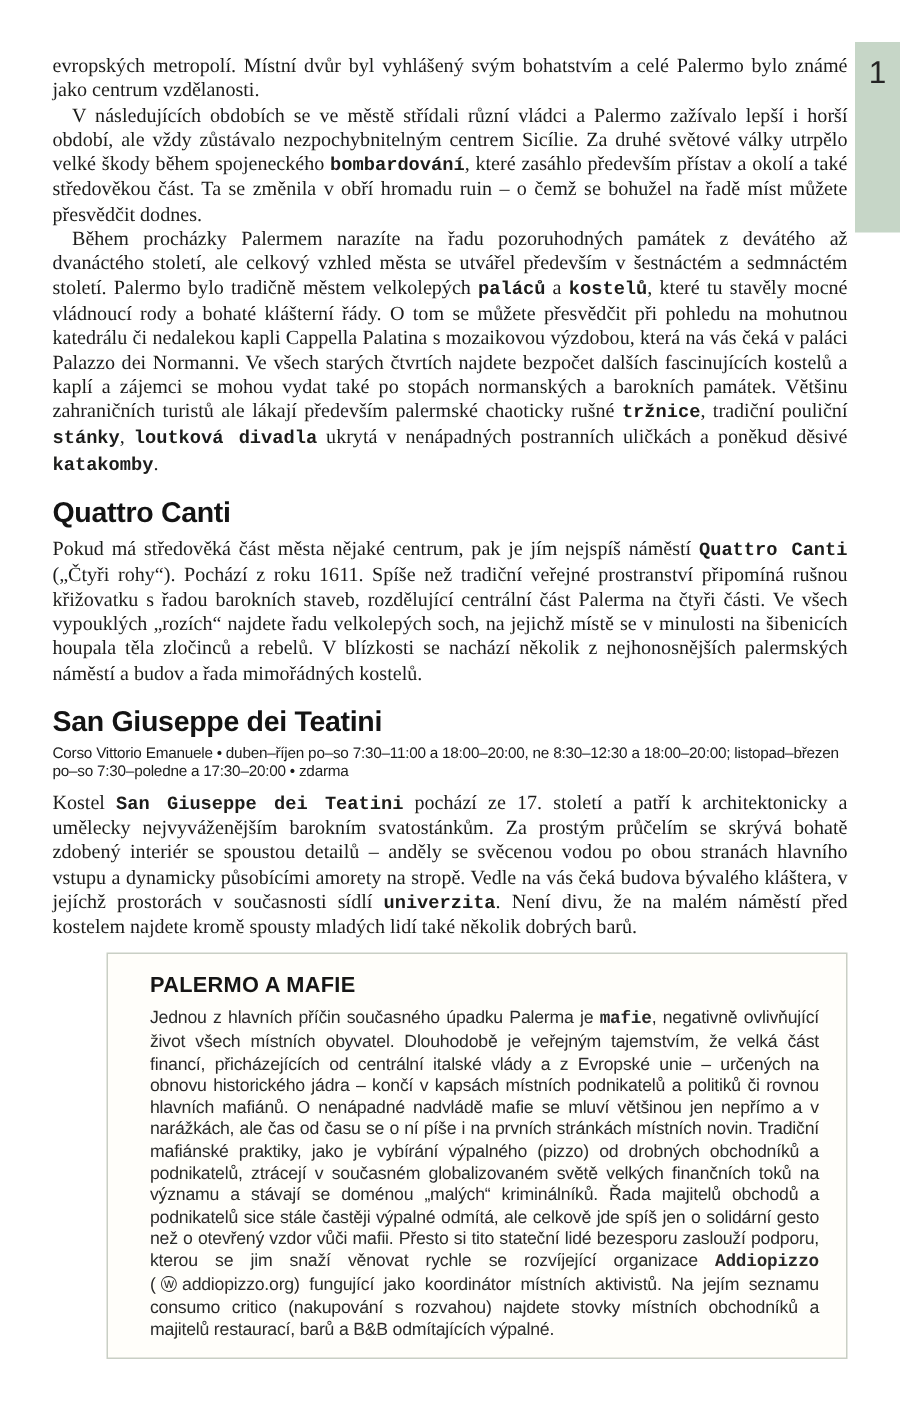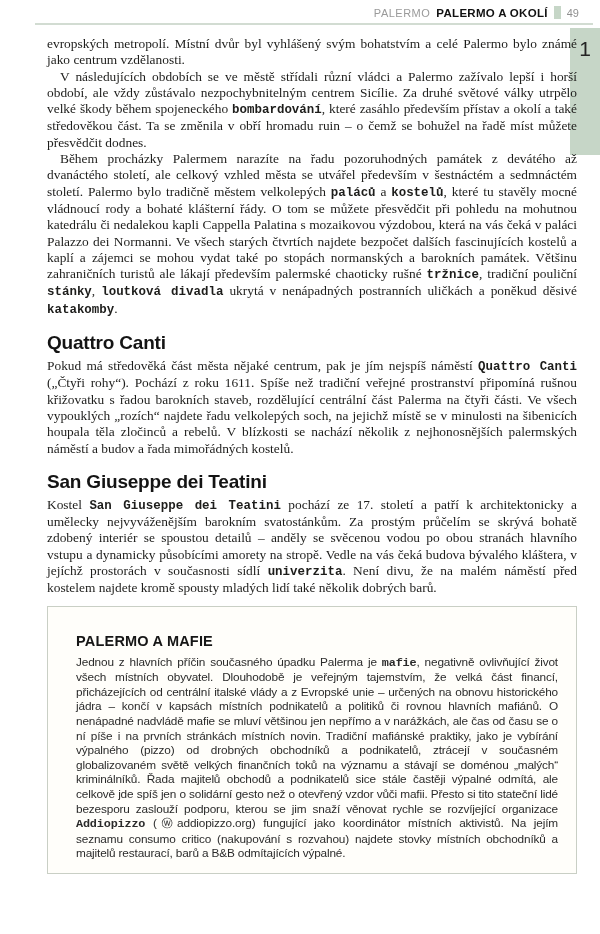--- a/index.html
+++ b/index.html
@@ -32,21 +32,21 @@
   .h-page{color:var(--page_number_gray);font-size:11px;}
   .header-rule{margin-top:3px;height:2px;background:var(--rule_gray);}
   
   .chapter-tab{
     position:absolute;right:0;top:28px;width:30px;height:127px;
     background:var(--accent_green);
     font-family:"Liberation Sans","DejaVu Sans",sans-serif;
   }
   .chapter-tab span{display:block;text-align:center;margin-top:9px;font-size:21px;color:#242424;}
   
-  main{position:absolute;left:47px;top:36px;width:530px;}
+  main{position:absolute;left:35px;top:36px;width:530px;}
   p.body{
     margin:0;font-size:13.4px;line-height:16.3px;text-align:justify;
     color:var(--text_black);
   }
   p.body.indent{text-indent:13px;}
   .seg-n{}
   .seg-b{font-family:Liberation Mono, monospace;font-weight:bold;}
   p.body .seg-b{font-size:0.93em;}
   .seg-i{}
   .seg-icon{font-family:"DejaVu Sans",sans-serif;font-size:0.95em;}
@@ -56,61 +56,54 @@
     letter-spacing:-0.2px;margin:14px 0 4px 0;
   }
   p.info-line{
     font-family:"Liberation Sans","DejaVu Sans",sans-serif;
     font-size:10.2px;line-height:12.4px;letter-spacing:-0.15px;
     color:#1b1b1b;margin:2px 0 5px 0;text-align:left;
   }
   
   .infobox{
     margin-top:9px;border:1px solid var(--box_border);background:var(--box_bg);
-    padding:26px 18px 12px 28px;
+    padding:13px 18px 12px 28px;
+    margin-left:36px;
   }
   .infobox h3{
     font-family:"Liberation Sans","DejaVu Sans",sans-serif;
     font-size:14.5px;line-height:17px;font-weight:bold;color:#161616;
     letter-spacing:0.2px;margin:0 0 5px 0;
   }
   .box-body{
     margin:0;font-family:"Liberation Sans","DejaVu Sans",sans-serif;
     font-size:11.8px;line-height:14.6px;letter-spacing:-0.15px;
     color:#2b2b2b;text-align:justify;
   }
 </style>
 </head>
 <body>
 
 <div class="page">
 
-  <header class="page-header">
-    <div class="header-row">
-      <span class="h-section">PALERMO</span>
-      <span class="h-title">PALERMO A OKOLÍ</span>
-      <span class="h-bar"></span>
-      <span class="h-page">49</span>
-    </div>
-    <div class="header-rule"></div>
-  </header>
 
   <div class="chapter-tab">
     <span>1</span>
   </div>
 
   <main>
     <p class="body"><span class="seg-n">evropských metropolí. Místní dvůr byl vyhlášený svým bohatstvím a celé Palermo bylo známé jako centrum vzdělanosti.</span></p>
     <p class="body indent"><span class="seg-n">V následujících obdobích se ve městě střídali různí vládci a Palermo zažívalo lepší i horší období, ale vždy zůstávalo nezpochybnitelným centrem Sicílie. Za druhé světové války utrpělo velké škody během spojeneckého </span><span class="seg-b">bombardování</span><span class="seg-n">, které zasáhlo především přístav a okolí a také středověkou část. Ta se změnila v obří hromadu ruin – o čemž se bohužel na řadě míst můžete přesvědčit dodnes.</span></p>
     <p class="body indent"><span class="seg-n">Během procházky Palermem narazíte na řadu pozoruhodných památek z devátého až dvanáctého století, ale celkový vzhled města se utvářel především v šestnáctém a sedmnáctém století. Palermo bylo tradičně městem velkolepých </span><span class="seg-b">paláců</span><span class="seg-n"> a </span><span class="seg-b">kostelů</span><span class="seg-n">, které tu stavěly mocné vládnoucí rody a bohaté klášterní řády. O tom se můžete přesvědčit při pohledu na mohutnou katedrálu či nedalekou kapli Cappella Palatina s mozaikovou výzdobou, která na vás čeká v paláci Palazzo dei Normanni. Ve všech starých čtvrtích najdete bezpočet dalších fascinujících kostelů a kaplí a zájemci se mohou vydat také po stopách normanských a barokních památek. Většinu zahraničních turistů ale lákají především palermské chaoticky rušné </span><span class="seg-b">tržnice</span><span class="seg-n">, tradiční pouliční </span><span class="seg-b">stánky</span><span class="seg-n">, </span><span class="seg-b">loutková divadla</span><span class="seg-n"> ukrytá v nenápadných postranních uličkách a poněkud děsivé </span><span class="seg-b">katakomby</span><span class="seg-n">.</span></p>
 
     <h2 class="section-heading">Quattro Canti</h2>
     <p class="body"><span class="seg-n">Pokud má středověká část města nějaké centrum, pak je jím nejspíš náměstí </span><span class="seg-b">Quattro Canti</span><span class="seg-n"> („Čtyři rohy“). Pochází z roku 1611. Spíše než tradiční veřejné prostranství připomíná rušnou křižovatku s řadou barokních staveb, rozdělující centrální část Palerma na čtyři části. Ve všech vypouklých „rozích“ najdete řadu velkolepých soch, na jejichž místě se v minulosti na šibenicích houpala těla zločinců a rebelů. V blízkosti se nachází několik z nejhonosnějších palermských náměstí a budov a řada mimořádných kostelů.</span></p>
 
     <h2 class="section-heading">San Giuseppe dei Teatini</h2>
+    <p class="info-line">Corso Vittorio Emanuele • duben–říjen po–so 7:30–11:00 a 18:00–20:00, ne 8:30–12:30 a 18:00–20:00; listopad–březen po–so 7:30–poledne a 17:30–20:00 • zdarma</p>
     <p class="body"><span class="seg-n">Kostel </span><span class="seg-b">San Giuseppe dei Teatini</span><span class="seg-n"> pochází ze 17. století a patří k architektonicky a umělecky nejvyváženějším barokním svatostánkům. Za prostým průčelím se skrývá bohatě zdobený interiér se spoustou detailů – anděly se svěcenou vodou po obou stranách hlavního vstupu a dynamicky působícími amorety na stropě. Vedle na vás čeká budova bývalého kláštera, v jejíchž prostorách v současnosti sídlí </span><span class="seg-b">univerzita</span><span class="seg-n">. Není divu, že na malém náměstí před kostelem najdete kromě spousty mladých lidí také několik dobrých barů.</span></p>
 
     <section class="infobox">
       <h3>PALERMO A MAFIE</h3>
       <p class="box-body"><span class="seg-n">Jednou z hlavních příčin současného úpadku Palerma je </span><span class="seg-b">mafie</span><span class="seg-n">, negativně ovlivňující život všech místních obyvatel. Dlouhodobě je veřejným tajemstvím, že velká část financí, přicházejících od centrální italské vlády a z Evropské unie – určených na obnovu historického jádra – končí v kapsách místních podnikatelů a politiků či rovnou hlavních mafiánů. O nenápadné nadvládě mafie se mluví většinou jen nepřímo a v narážkách, ale čas od času se o ní píše i na prvních stránkách místních novin. Tradiční mafiánské praktiky, jako je vybírání výpalného (</span><span class="seg-i">pizzo</span><span class="seg-n">) od drobných obchodníků a podnikatelů, ztrácejí v současném globalizovaném světě velkých finančních toků na významu a stávají se doménou „malých“ kriminálníků. Řada majitelů obchodů a podnikatelů sice stále častěji výpalné odmítá, ale celkově jde spíš jen o solidární gesto než o otevřený vzdor vůči mafii. Přesto si tito stateční lidé bezesporu zaslouží podporu, kterou se jim snaží věnovat rychle se rozvíjející organizace </span><span class="seg-b">Addiopizzo</span><span class="seg-n"> (</span><span class="seg-icon">ⓦ</span><span class="seg-n">addiopizzo.org) fungující jako koordinátor místních aktivistů. Na jejím seznamu </span><span class="seg-i">consumo critico</span><span class="seg-n"> (nakupování s rozvahou) najdete stovky místních obchodníků a majitelů restaurací, barů a B&amp;B odmítajících výpalné.</span></p>
     </section>
   </main>
 
 </div>
 

